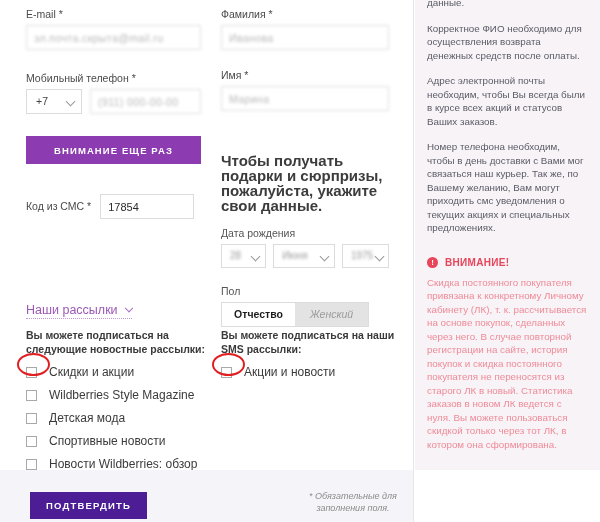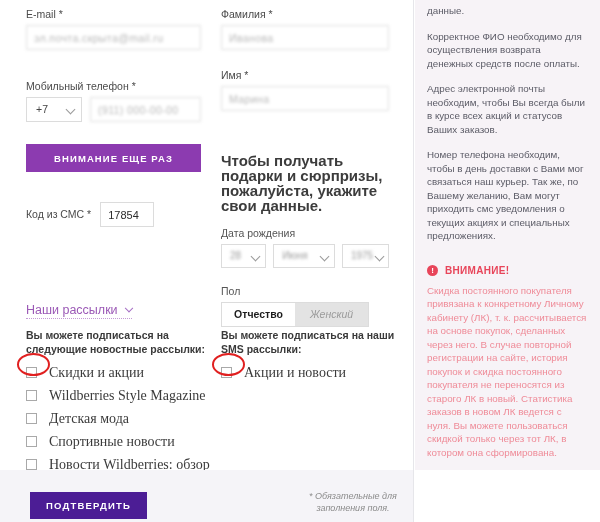--- a/index.html
+++ b/index.html
@@ -100,21 +100,21 @@
     font-family: "Liberation Sans", sans-serif;
   }
 
   
   .sms-row {
     display: flex; align-items: center;
     gap: 9px; margin-top: 30px;
   }
   .sms-row .fld-label { margin-bottom: 0; }
   .sms-input {
-    width: 54px; height: 25px;
+    width: 94px; height: 25px;
     border: 1px solid #dcdcdc;
     font-size: 11px; color: #2b2b2b;
     padding: 0 7px; line-height: 23px;
     outline: none;
     font-family: "Liberation Sans", sans-serif;
   }
 
   
   .gift-note {
     font-size: 15px;
@@ -195,22 +195,22 @@
   }
   .cb-box {
     width: 11px; height: 11px;
     border: 1px solid #a9a9a9;
     background: #fff;
     flex: 0 0 11px;
     margin-top: 1px;
     cursor: pointer;
   }
   .cb-label {
-    font-size: 14px; color: #3b3b3b;
-    line-height: 13px; margin-left: 12px; font-family: Liberation Serif, serif;
+    font-size: 12px; color: #3b3b3b;
+    line-height: 13px; margin-left: 12px;
   }
   .cb-row.multiline .cb-label { margin-left: 12px; }
 
   
   .oval {
     position: absolute;
     border: 2px solid #e02020;
     border-radius: 50%;
     pointer-events: none;
   }
@@ -241,21 +241,21 @@
     line-height: 12px; text-align: center;
     font-style: italic;
   }
 
   
   .sidebar {
     position: absolute;
     left: 415px; top: 0;
     width: 185px; height: 470px;
     background: #f7f3f7;
-    padding: 8px 12px;
+    padding: 0 12px;
     overflow: hidden;
   }
   .side-p {
     font-size: 9.8px;
     color: #5b5b66;
     line-height: 13.5px;
     margin: 0 0 12px 0;
   }
   .side-p.first { margin-top: -4px; }
   .warn-head {
@@ -285,21 +285,21 @@
 
   <div class="form-area">
 
     <div class="col-left">
 
       <div class="fld" style="margin-top:8px;">
         <div class="fld-label">E-mail *</div>
         <input class="txt-input blurred" value="эл.почта.скрыта@mail.ru" style="">
       </div>
 
-      <div class="fld" style="margin-top:30px;">
+      <div class="fld" style="margin-top:22px;">
         <div class="fld-label">Мобильный телефон *</div>
         <div class="phone-row">
           <div class="phone-code">
             <span>+7</span>
             <span class="chev"></span>
           </div>
           <input class="txt-input blurred phone-num" value="(911) 000-00-00" style="">
         </div>
       </div>
 

